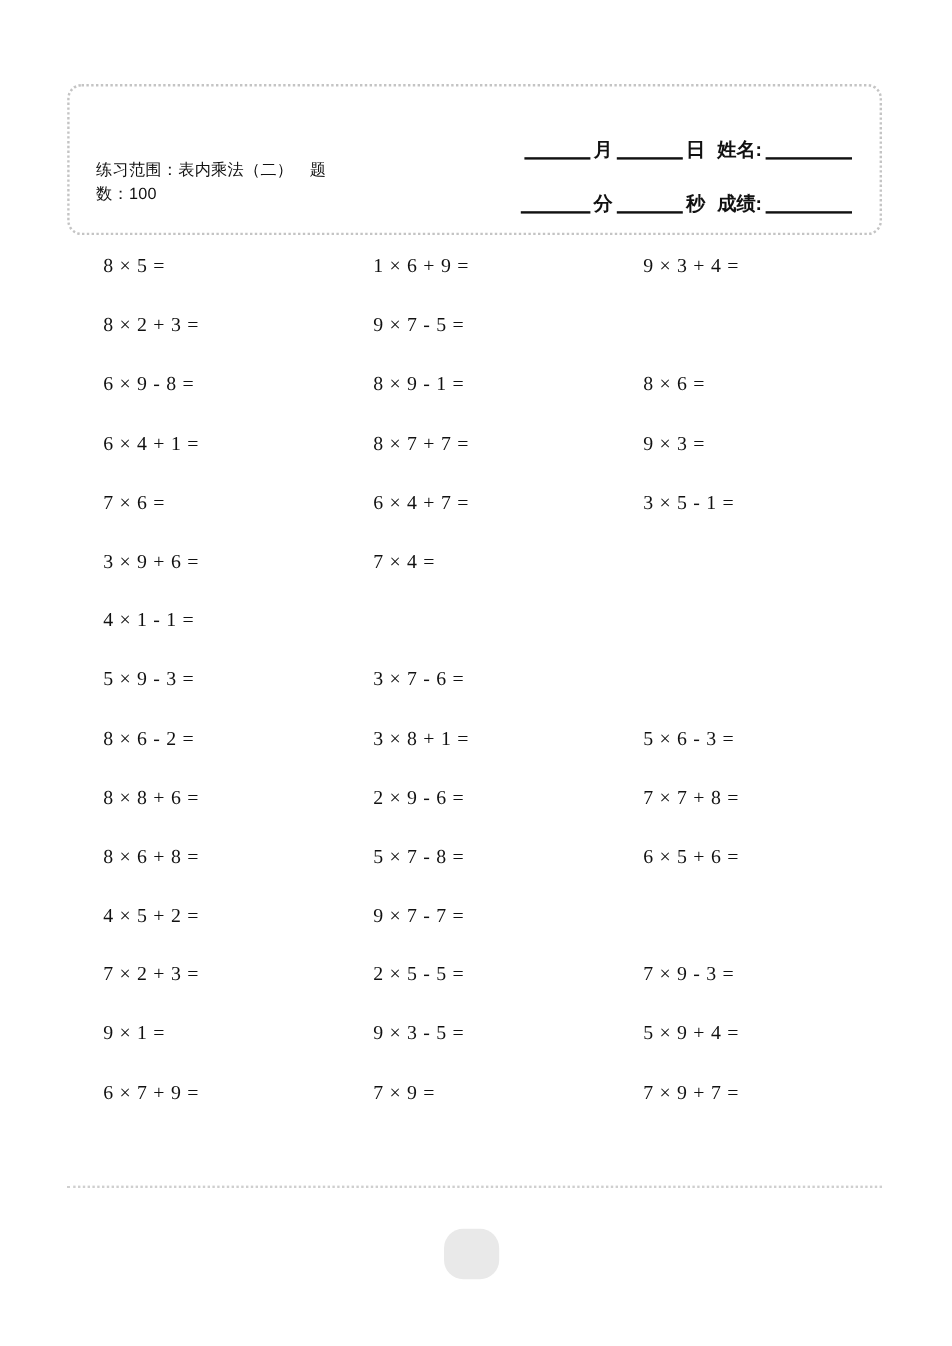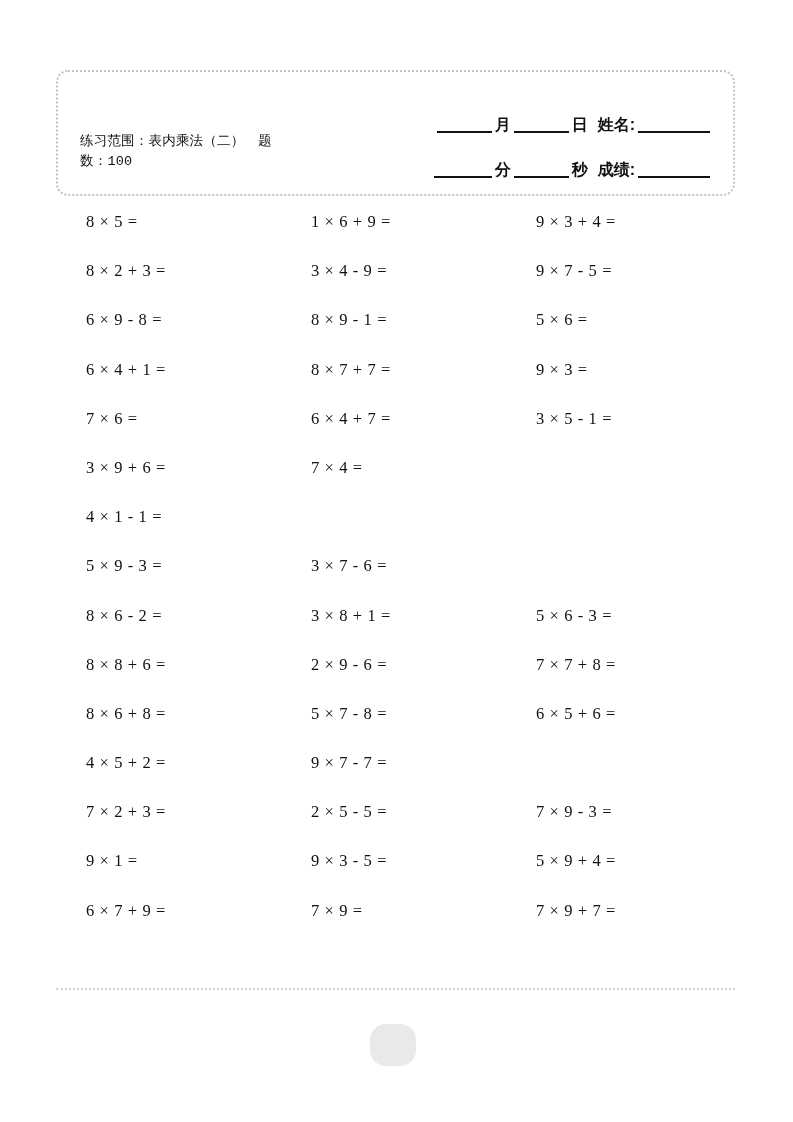--- a/index.html
+++ b/index.html
@@ -26,21 +26,21 @@
     border: 2px dotted #c4c4c4;
     border-radius: 12px;
     box-sizing: border-box;
   }
 
   .scope-text {
     position: absolute;
     left: 22px;
     top: 60px;
     width: 235px;
-    font-family: Liberation Mono, monospace;
+    font-family: Liberation Sans, sans-serif;
     font-size: 13.5px;
     line-height: 20px;
     color: #111111;
     letter-spacing: 0.2px;
   }
 
   .meta-block {
     position: absolute;
     right: 20px;
     top: 20px;
@@ -150,27 +150,26 @@
 </div>
 
 <div class="problems" id="problems-grid">
     <div class="prow">
       <div class="pcell"><span class="pcell-inner">8 × 5 =</span></div>
       <div class="pcell"><span class="pcell-inner">1 × 6 + 9 =</span></div>
       <div class="pcell"><span class="pcell-inner">9 × 3 + 4 =</span></div>
     </div>
     <div class="prow">
       <div class="pcell"><span class="pcell-inner">8 × 2 + 3 =</span></div>
-      <div class="pcell"><span class="pcell-inner">3 × 4 - 9 =</span></div>
       <div class="pcell"><span class="pcell-inner">9 × 7 - 5 =</span></div>
     </div>
     <div class="prow">
       <div class="pcell"><span class="pcell-inner">6 × 9 - 8 =</span></div>
       <div class="pcell"><span class="pcell-inner">8 × 9 - 1 =</span></div>
-      <div class="pcell"><span class="pcell-inner">5 × 6 =</span></div>
+      <div class="pcell"><span class="pcell-inner">8 × 6 =</span></div>
     </div>
     <div class="prow">
       <div class="pcell"><span class="pcell-inner">6 × 4 + 1 =</span></div>
       <div class="pcell"><span class="pcell-inner">8 × 7 + 7 =</span></div>
       <div class="pcell"><span class="pcell-inner">9 × 3 =</span></div>
     </div>
     <div class="prow">
       <div class="pcell"><span class="pcell-inner">7 × 6 =</span></div>
       <div class="pcell"><span class="pcell-inner">6 × 4 + 7 =</span></div>
       <div class="pcell"><span class="pcell-inner">3 × 5 - 1 =</span></div>

